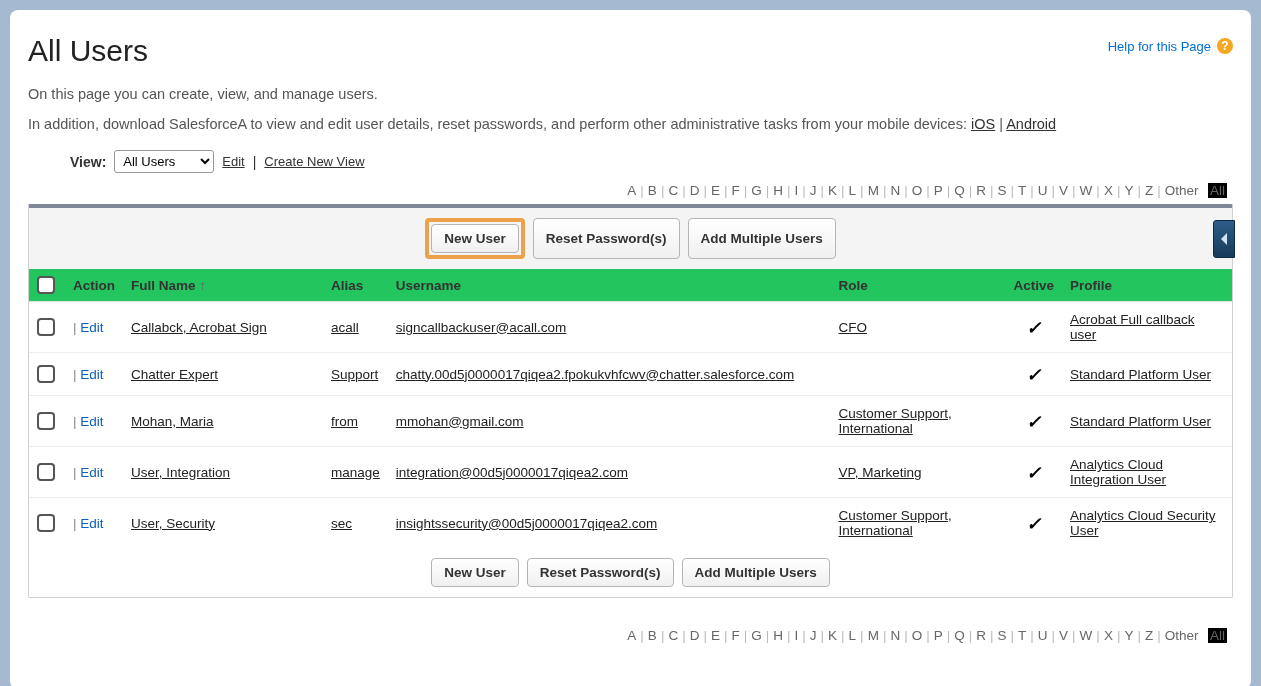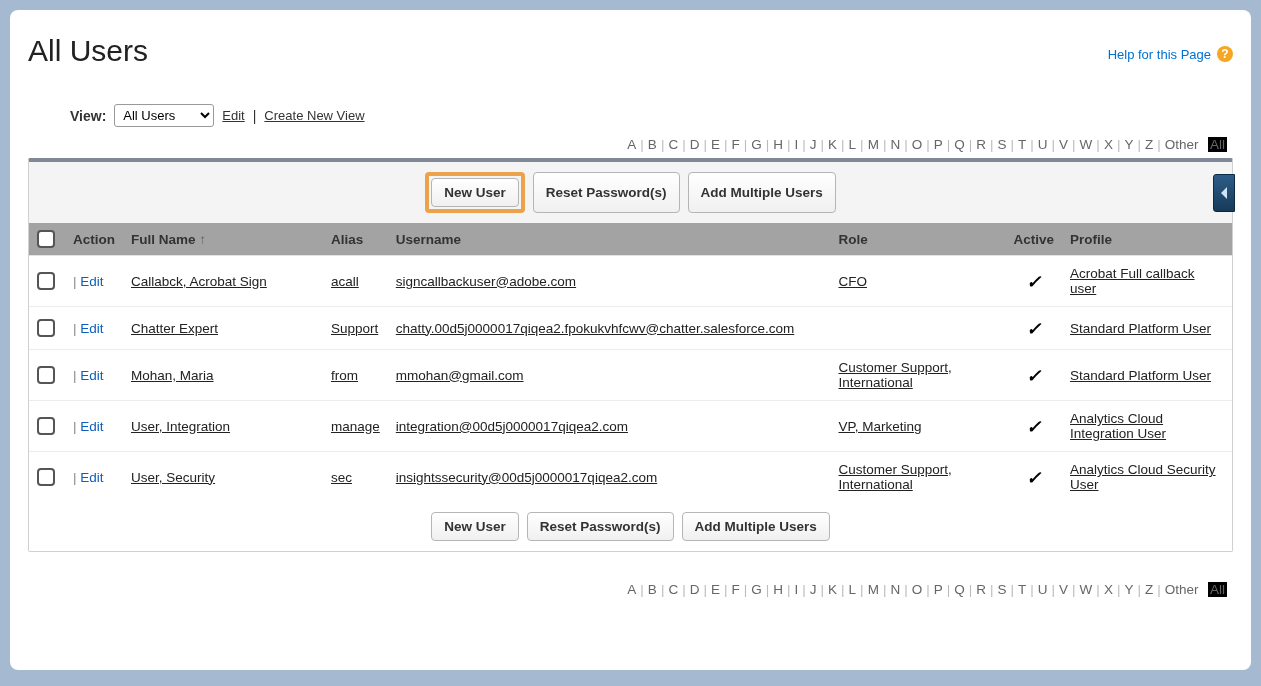--- a/index.html
+++ b/index.html
@@ -26,21 +26,21 @@
   h1.page-title {
     font-size: 30px;
     font-weight: 400;
     margin: 4px 0 18px 0;
     color: #222;
   }
   .help-block {
     display: flex;
     align-items: center;
     gap: 6px;
-    margin-top: 16px;
+    margin-top: 8px;
   }
   .help-link { color: #0070d2; font-size: 13px; text-decoration: none; cursor: pointer; }
   .help-icon {
     width: 16px; height: 16px; border-radius: 50%;
     background: #f5a623; display: inline-block;
     text-align: center; line-height: 16px; font-size: 12px;
     color: #fff; font-weight: bold;
   }
   .desc { color: #555; font-size: 14.5px; margin: 0 0 14px 0; }
   .desc a, .link-underline { color: #333; text-decoration: underline; cursor: pointer; }
@@ -111,21 +111,21 @@
     justify-content: center;
     cursor: pointer;
   }
   .slide-tab svg { fill: #cfe4f7; }
   table.users {
     width: 100%;
     border-collapse: collapse;
     font-size: 13.5px;
   }
   table.users thead th {
-    background: #a3a3a3;
+    background: #22c55e;
     text-align: left;
     padding: 7px 8px;
     font-weight: bold;
     color: #333;
     border-bottom: 1px solid #e2e2e2;
   }
   table.users th.sort-asc::after {
     content: " \2191";
     color: #666;
   }
@@ -165,20 +165,24 @@
 <div class="page-card">
 
   <div class="header-row">
     <h1 class="page-title">All Users</h1>
     <div class="help-block">
       <a class="help-link">Help for this Page</a>
       <span class="help-icon">?</span>
     </div>
   </div>
 
+  <p class="desc">On this page you can create, view, and manage users.</p>
+  <p class="desc">
+    <span>In addition, download SalesforceA to view and edit user details, reset passwords, and perform other administrative tasks from your mobile devices: </span><a class="link-underline">iOS</a> | <a class="link-underline">Android</a>
+  </p>
 
   <div class="view-row">
     <span class="view-label">View:</span>
     <select class="view-select">
       <option>All Users</option>
     </select>
     <a class="small-link">Edit</a>
     <span>|</span>
     <a class="small-link">Create New View</a>
   </div>
@@ -212,21 +216,21 @@
           <th class="col-active">Active</th>
           <th class="col-profile">Profile</th>
         </tr>
       </thead>
       <tbody id="tbody">
           <tr>
             <td class="col-chk"><span class="chk"></span></td>
             <td class="col-action"><span style="color:#888">| </span><a class="edit-link">Edit</a></td>
             <td class="col-full"><a class="cell-link">Callabck, Acrobat Sign</a></td>
             <td class="col-alias"><a class="cell-link">acall</a></td>
-            <td class="col-user"><a class="cell-link">signcallbackuser@adobe.com</a></td>
+            <td class="col-user"><a class="cell-link">signcallbackuser@acall.com</a></td>
             <td class="col-role"><a class="cell-link">CFO</a></td>
             <td class="col-active"><span class="checkmark">✓</span></td>
             <td class="col-profile"><a class="cell-link">Acrobat Full callback user</a></td>
           </tr>
           <tr>
             <td class="col-chk"><span class="chk"></span></td>
             <td class="col-action"><span style="color:#888">| </span><a class="edit-link">Edit</a></td>
             <td class="col-full"><a class="cell-link">Chatter Expert</a></td>
             <td class="col-alias"><a class="cell-link">Support</a></td>
             <td class="col-user"><a class="cell-link">chatty.00d5j0000017qiqea2.fpokukvhfcwv@chatter.salesforce.com</a></td>

